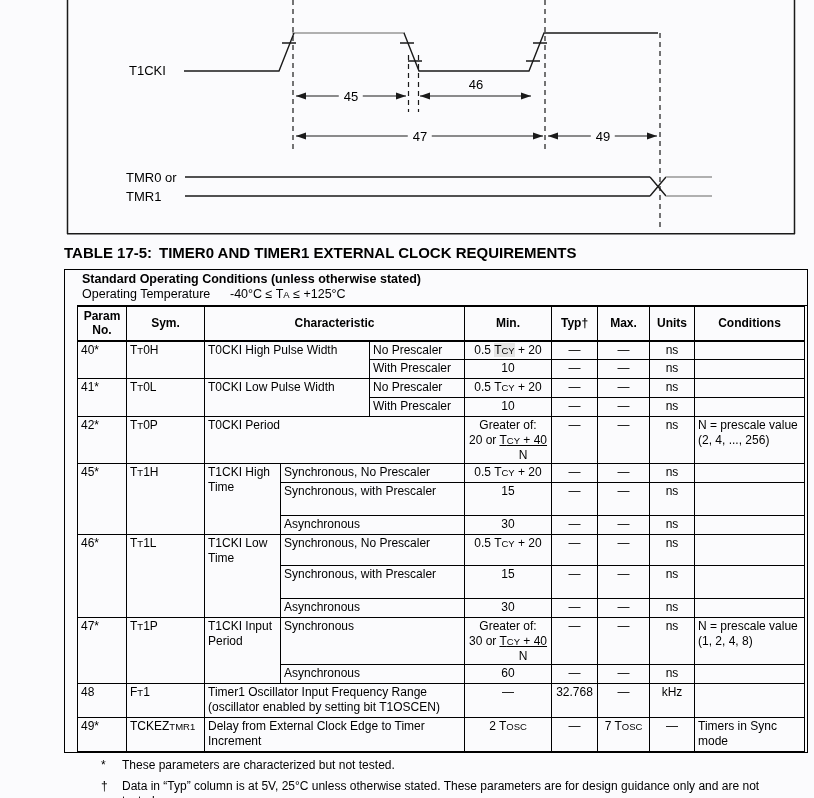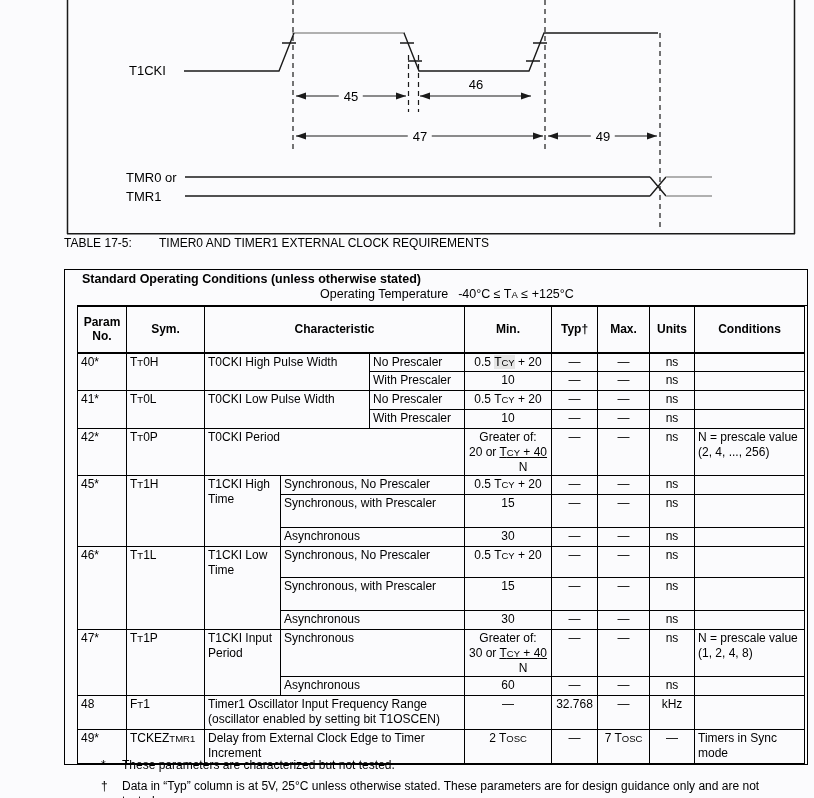--- a/index.html
+++ b/index.html
@@ -10,26 +10,26 @@
   }
   
   .figure { position:absolute; left:0; top:0; width:814px; height:240px; }
   .figure svg { position:absolute; left:0; top:0; }
   .sig-label { position:absolute; font-size:13px; white-space:nowrap; }
   .dim {
     position:absolute; transform:translate(-50%,-50%);
     background:#fbfbfd; padding:0 5px; font-size:13px;
   }
   
-  .tbl-title { position:absolute; left:64px; top:236px; font-size:12px; font-weight:normal; white-space:nowrap; }
+  .tbl-title { position:absolute; left:64px; top:244px; font-size:15px; font-weight:bold; white-space:nowrap; }
   .tbl-title .t-label { display:inline-block; width:95px; }
   .tbl-wrap { position:absolute; left:64px; top:269px; width:730px; border:1.5px solid #000;padding-left:12px; }
   .cond-box { border-bottom:1.5px solid #000; padding:2px 5px 3px; }
   .cond-l1 { font-size:12.5px; font-weight:bold; line-height:15px; }
-  .cond-l2 { font-size:12.5px; line-height:15px;text-align:center; }
+  .cond-l2 { font-size:12.5px; line-height:15px; }
   .cond-l2 .c2-label { display:inline-block; width:148px; }
   table { border-collapse:collapse; table-layout:fixed; width:727px; }
   td, th { border:1px solid #000; font-size:12px; line-height:15px; padding:1px 3px 0 3px; vertical-align:top; overflow:hidden; }
   th { text-align:center; vertical-align:middle; font-size:12px; line-height:14px; padding:1px 2px; }
   tr.head th { border-bottom:2.5px solid #000; }
   .c-num { text-align:center; padding-left:1px; padding-right:1px; }
   .sc { font-size:9.5px; }
   .hl { background:#e5e5e5; }
   .u { text-decoration:underline; }
   .fr-l1, .fr-l2 { text-align:center; line-height:15px; }
@@ -102,21 +102,21 @@
         <col style="width:76px">
         <col style="width:89px">
         <col style="width:95px">
       <col style="width:87px">
         <col style="width:46px">
         <col style="width:52px">
         <col style="width:45px">
         <col style="width:110px">
     </colgroup>
     <tbody>
-        <tr class="head" style="height:46px">
+        <tr class="head" style="height:34px">
       <th>
             <div>Param</div>
             <div>No.</div>
           </th>
       <th>Sym.</th>
       <th colspan="3">Characteristic</th>
       <th>Min.</th>
       <th>Typ†</th>
       <th>Max.</th>
       <th>Units</th>

